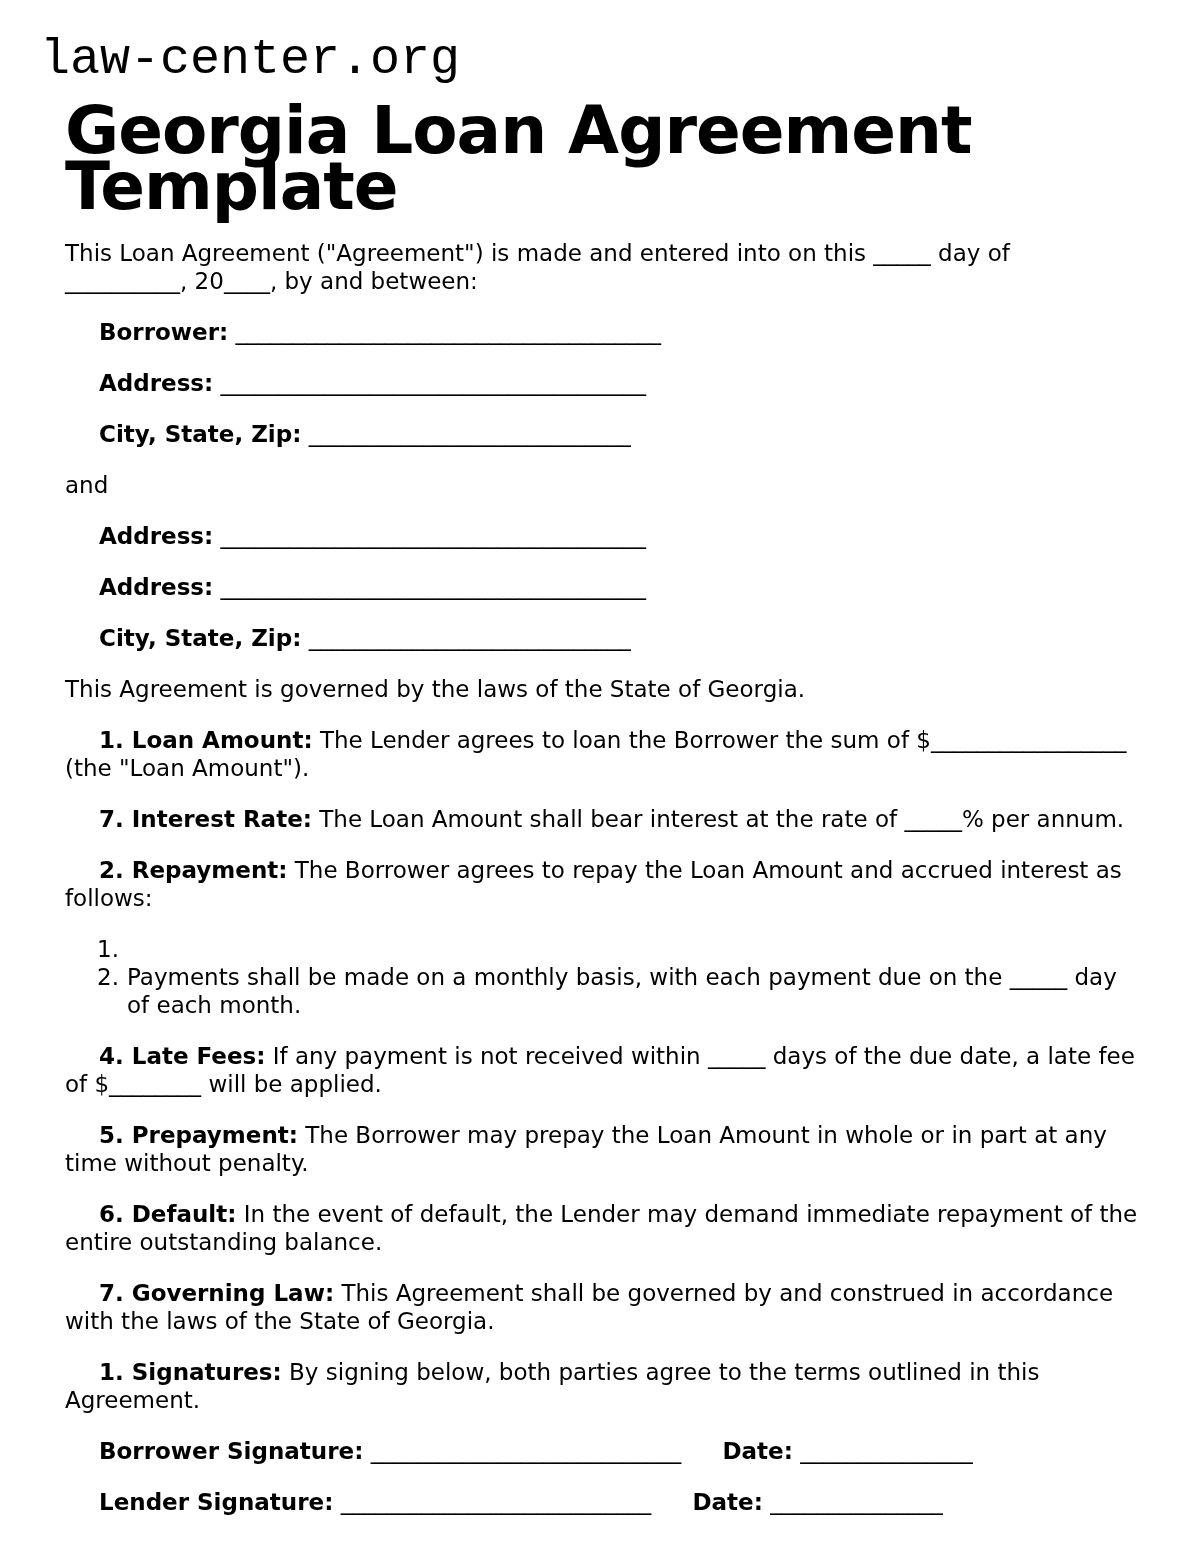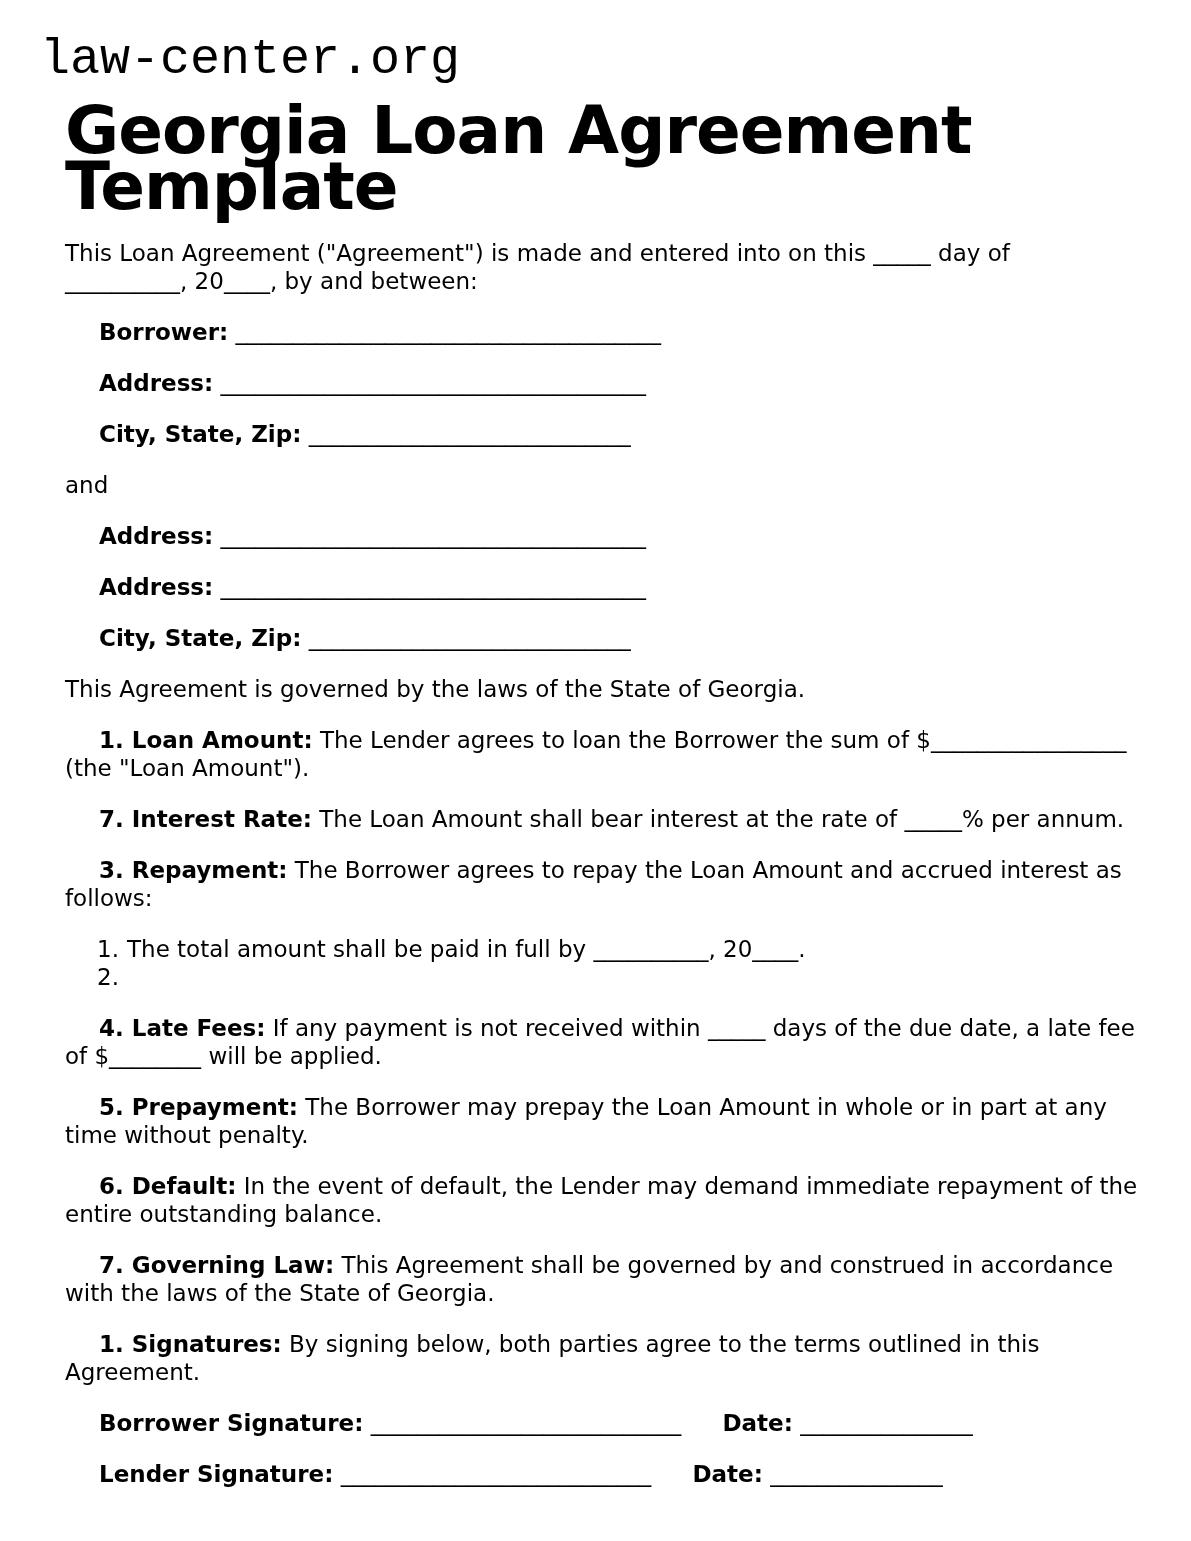--- a/index.html
+++ b/index.html
@@ -61,30 +61,31 @@
 <p class="line"><span class="lbl">Address:</span><span> _____________________________________</span></p>
 <p class="line"><span class="lbl">City, State, Zip:</span><span> ____________________________</span></p>
 
 <p class="line">This Agreement is governed by the laws of the State of Georgia.</p>
 
 <p class="line"><span class="lbl">1. Loan Amount:</span><span> The Lender agrees to loan the Borrower the sum of $_________________
 (the "Loan Amount").</span></p>
 
 <p class="line"><span class="lbl">7. Interest Rate:</span><span> The Loan Amount shall bear interest at the rate of _____% per annum.</span></p>
 
-<p class="line"><span class="lbl">3. Repayment:</span><span> The Borrower agrees to repay the Loan Amount and accrued interest as
+<p class="line"><span class="lbl">2. Repayment:</span><span> The Borrower agrees to repay the Loan Amount and accrued interest as
 follows:</span></p>
 
 <div class="list">
   <div class="list-item">
       <span class="list-num">1.</span>
-      <span class="list-text">The total amount shall be paid in full by __________, 20____.</span>
     </div>
   <div class="list-item">
       <span class="list-num">2.</span>
+      <span class="list-text">Payments shall be made on a monthly basis, with each payment due on the _____ day
+of each month.</span>
     </div>
 </div>
 
 <p class="line"><span class="lbl">4. Late Fees:</span><span> If any payment is not received within _____ days of the due date, a late fee
 of $________ will be applied.</span></p>
 
 <p class="line"><span class="lbl">5. Prepayment:</span><span> The Borrower may prepay the Loan Amount in whole or in part at any
 time without penalty.</span></p>
 
 <p class="line"><span class="lbl">6. Default:</span><span> In the event of default, the Lender may demand immediate repayment of the

